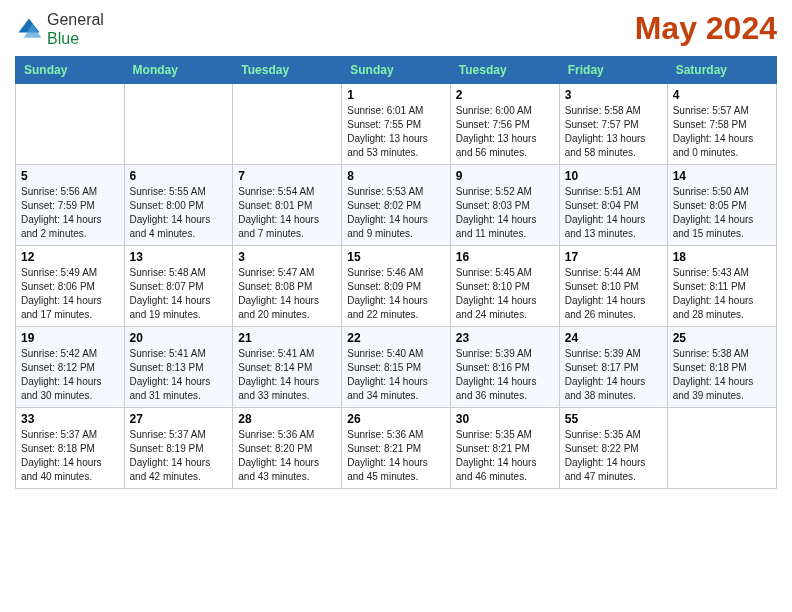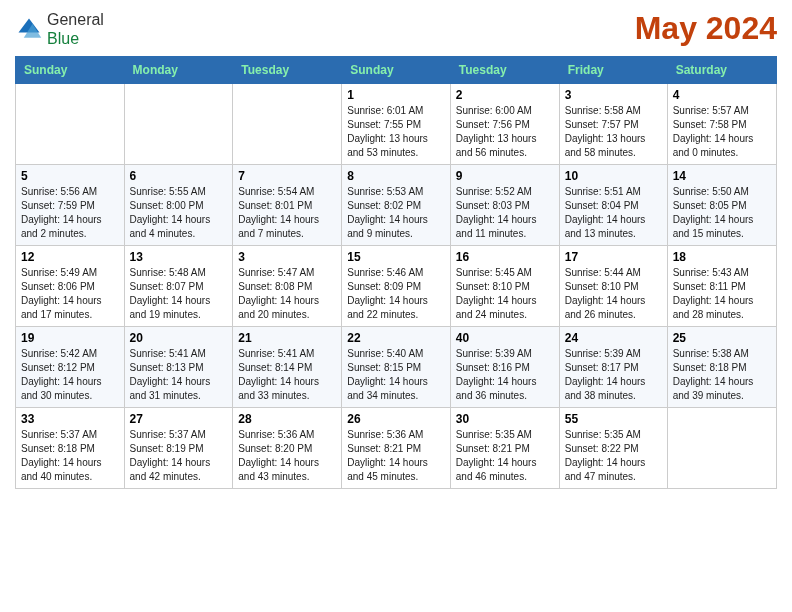--- a/index.html
+++ b/index.html
@@ -207,21 +207,21 @@
         </td>
         <td>
           <span class="day-num">21</span>
           <div class="cell-text">Sunrise: 5:41 AM<br>Sunset: 8:14 PM<br>Daylight: 14 hours and 33 minutes.</div>
         </td>
         <td>
           <span class="day-num">22</span>
           <div class="cell-text">Sunrise: 5:40 AM<br>Sunset: 8:15 PM<br>Daylight: 14 hours and 34 minutes.</div>
         </td>
         <td>
-          <span class="day-num">40</span>
+          <span class="day-num">23</span>
           <div class="cell-text">Sunrise: 5:39 AM<br>Sunset: 8:16 PM<br>Daylight: 14 hours and 36 minutes.</div>
         </td>
         <td>
           <span class="day-num">24</span>
           <div class="cell-text">Sunrise: 5:39 AM<br>Sunset: 8:17 PM<br>Daylight: 14 hours and 38 minutes.</div>
         </td>
         <td>
           <span class="day-num">25</span>
           <div class="cell-text">Sunrise: 5:38 AM<br>Sunset: 8:18 PM<br>Daylight: 14 hours and 39 minutes.</div>
         </td>

